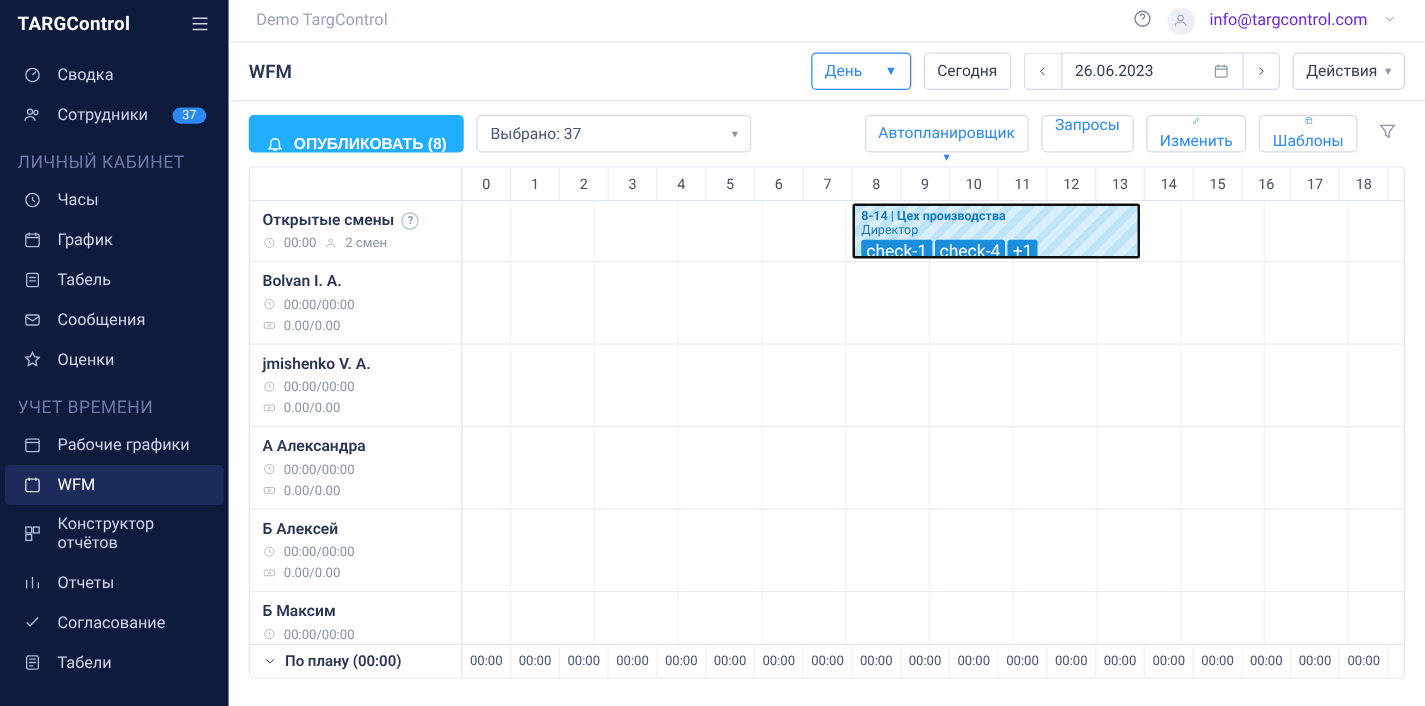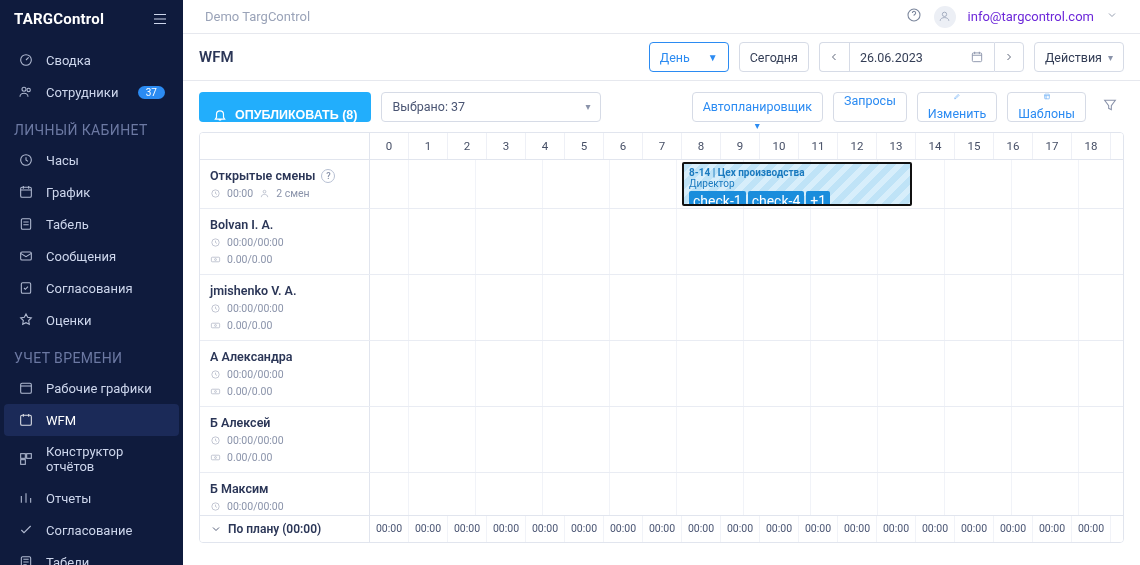--- a/index.html
+++ b/index.html
@@ -144,27 +144,20 @@
     </div>
     <div class="nav-item">
       <svg class="ico stroke" viewBox="0 0 24 24">
           <rect x="4" y="6" width="16" height="12" rx="2"></rect>
           <path d="M4 8l8 5 8-5"></path>
         </svg>
       <span>Сообщения</span>
     </div>
     <div class="nav-item">
       <svg class="ico stroke" viewBox="0 0 24 24">
-          <rect x="5" y="4" width="14" height="16" rx="2"></rect>
-          <path d="M9 12l2 2 4-4"></path>
-        </svg>
-      <span>Согласования</span>
-    </div>
-    <div class="nav-item">
-      <svg class="ico stroke" viewBox="0 0 24 24">
           <path d="M12 3l2.5 5 5.5.8-4 4 1 5.6L12 16l-5 2.4 1-5.6-4-4 5.5-.8z"></path>
         </svg>
       <span>Оценки</span>
     </div>
 
     <div class="nav-section">УЧЕТ ВРЕМЕНИ</div>
     <div class="nav-item">
       <svg class="ico stroke" viewBox="0 0 24 24">
           <rect x="4" y="5" width="16" height="15" rx="2"></rect>
           <path d="M4 9h16"></path>

